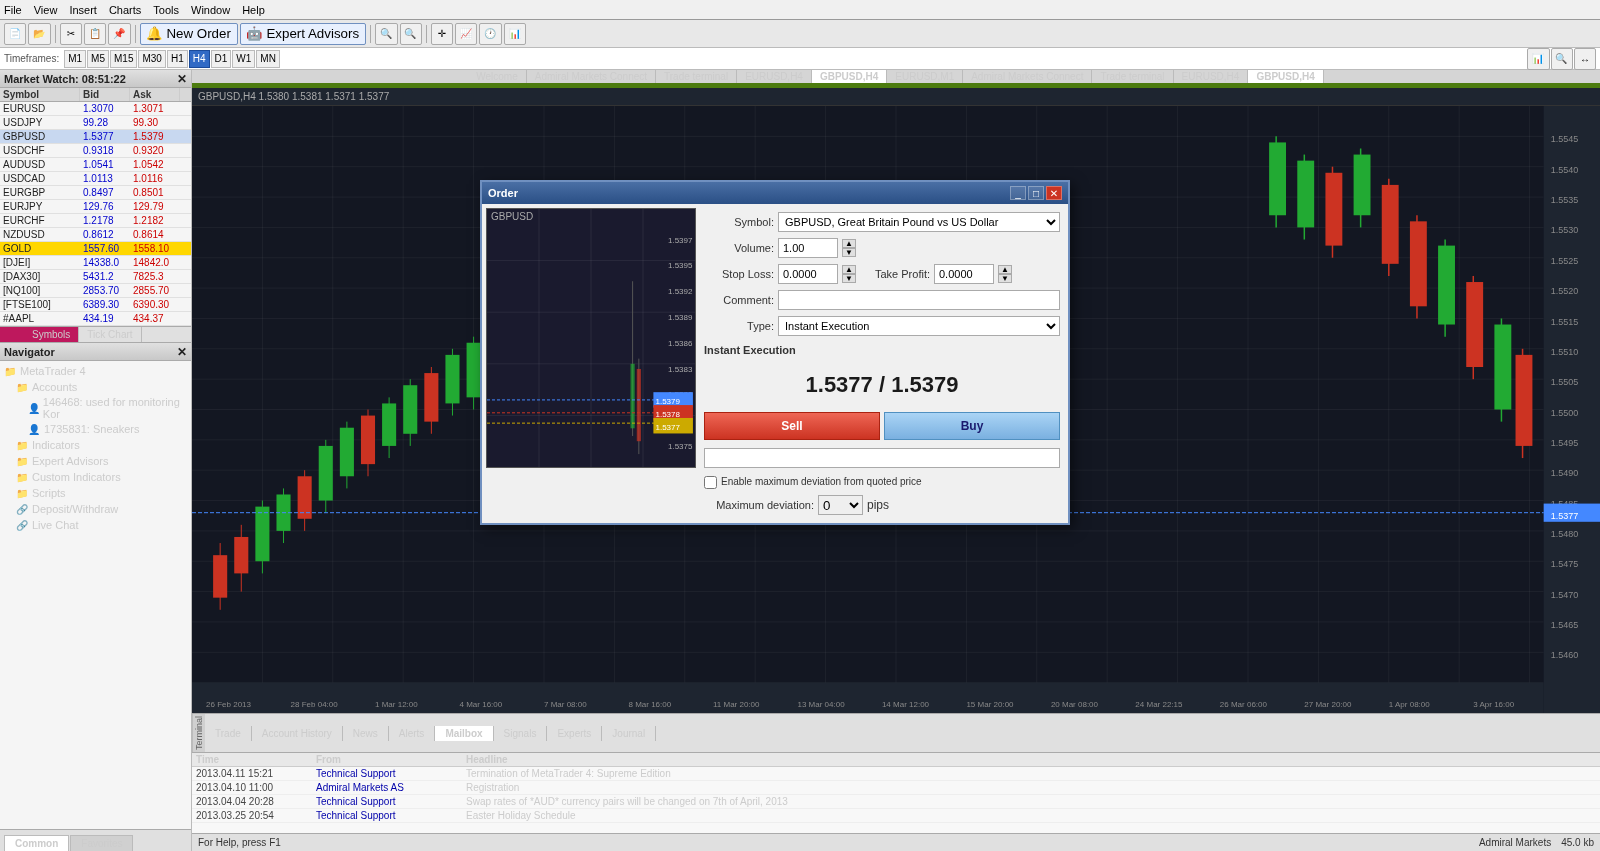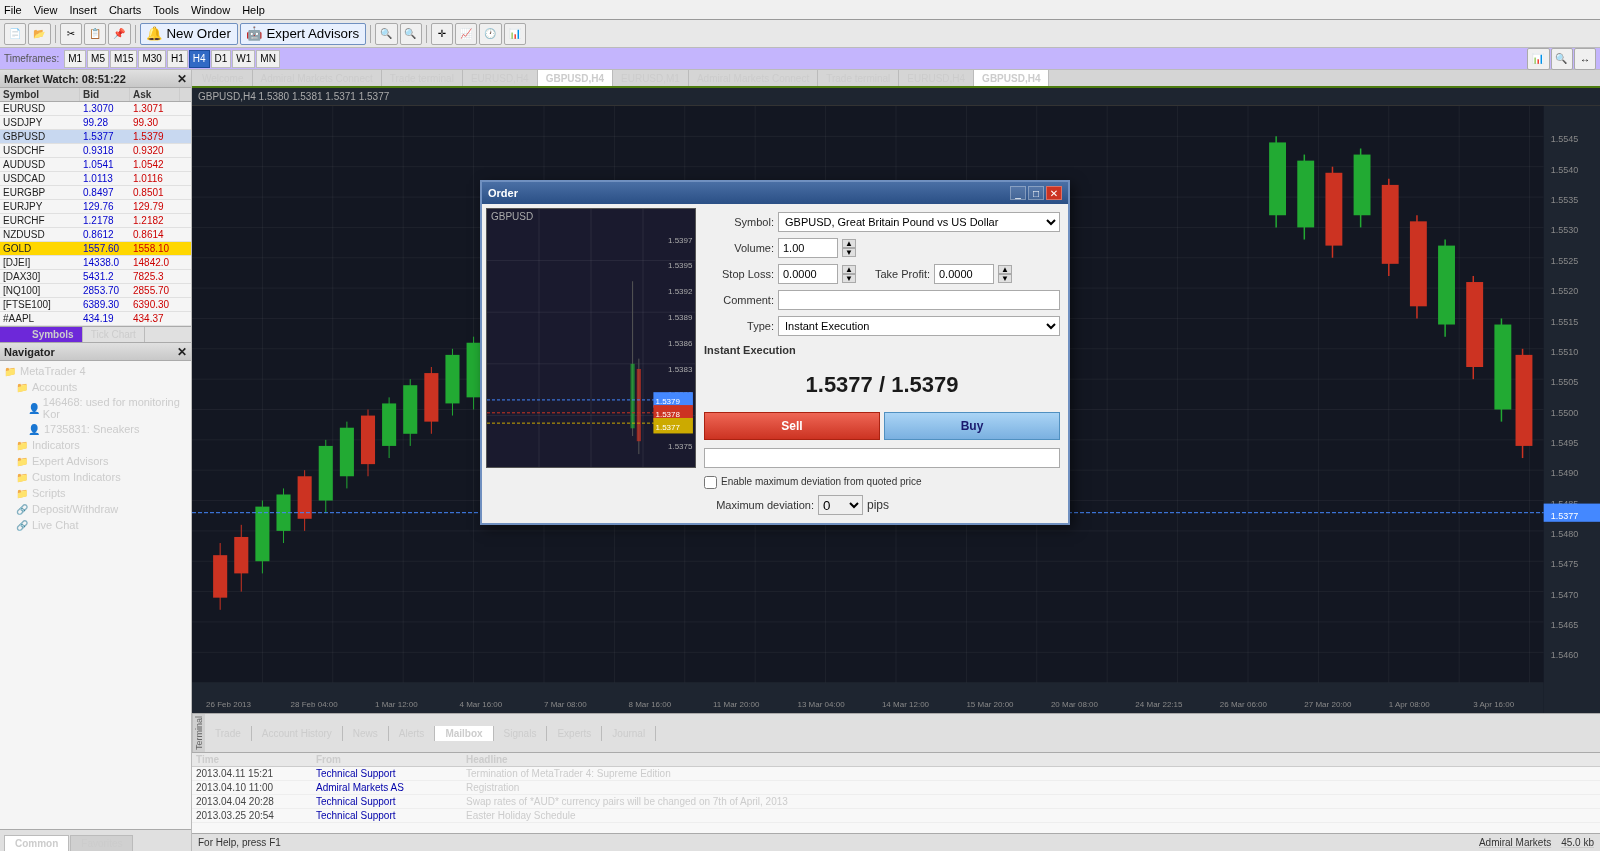--- a/index.html
+++ b/index.html
@@ -9,21 +9,21 @@
     .menu-bar { height: 20px; background: #f0f0f0; display: flex; align-items: center; padding: 0 4px; gap: 12px; border-bottom: 1px solid #999; }
     .menu-bar span { font-size: 11px; color: #000; cursor: pointer; }
 
     
     .toolbar { height: 28px; background: #e8e8e8; display: flex; align-items: center; padding: 0 4px; gap: 2px; border-bottom: 1px solid #bbb; }
     .toolbar-btn { height: 22px; min-width: 22px; background: #f0f0f0; border: 1px solid #aaa; border-radius: 2px; cursor: pointer; display: flex; align-items: center; justify-content: center; font-size: 10px; padding: 0 4px; }
     .toolbar-sep { width: 1px; height: 18px; background: #aaa; margin: 0 2px; }
     .toolbar-btn-special { background: #e8f0fe; border: 1px solid #7090c0; display: flex; align-items: center; gap: 3px; padding: 0 6px; height: 22px; cursor: pointer; border-radius: 2px; }
 
     
-    .tf-bar { height: 22px; background: #c4b5fd; display: flex; align-items: center; padding: 0 4px; gap: 1px; border-bottom: 1px solid #bbb; }
+    .tf-bar { height: 22px; background: #ffffff; display: flex; align-items: center; padding: 0 4px; gap: 1px; border-bottom: 1px solid #bbb; }
     .tf-btn { height: 18px; min-width: 20px; background: #f0f0f0; border: 1px solid #bbb; font-size: 10px; cursor: pointer; display: flex; align-items: center; justify-content: center; padding: 0 3px; }
     .tf-btn.active { background: #316ac5; color: #fff; border-color: #1a4a9a; }
 
     
     .left-panel { width: 192px; min-width: 192px; display: flex; flex-direction: column; background: #f5f5f5; border-right: 1px solid #bbb; }
 
     
     .market-watch { flex: 0 0 auto; border-bottom: 1px solid #aaa; }
     .panel-title { height: 18px; background: linear-gradient(to bottom, #e0e0e0, #c8c8c8); display: flex; align-items: center; justify-content: space-between; padding: 0 4px; font-weight: bold; font-size: 11px; border-bottom: 1px solid #aaa; }
     .panel-title span { color: #222; }
@@ -33,42 +33,42 @@
     .market-watch-row { display: grid; grid-template-columns: 80px 50px 50px; border-bottom: 1px solid #e0e0e0; cursor: pointer; }
     .market-watch-row.active { background: #c8d8f0; }
     .market-watch-row.highlighted { background: #ffd700; }
     .mw-cell { padding: 1px 3px; font-size: 10px; color: #222; overflow: hidden; text-overflow: ellipsis; white-space: nowrap; }
     .mw-cell.bid { color: #0000cc; }
     .mw-cell.ask { color: #cc0000; }
 
     
     .mw-tabs { display: flex; background: #e0e0e0; border-top: 1px solid #aaa; }
     .mw-tab { padding: 2px 8px; font-size: 10px; cursor: pointer; border-right: 1px solid #bbb; }
-    .mw-tab.active { background: #6d28d9; font-weight: bold; padding-left: 32px; }
+    .mw-tab.active { background: #be185d; font-weight: normal; padding-left: 32px; }
 
     
     .navigator { flex: 1; overflow: hidden; display: flex; flex-direction: column; }
     .nav-tree { flex: 1; overflow-y: auto; padding: 2px; }
     .nav-item { padding: 1px 2px; cursor: pointer; display: flex; align-items: center; gap: 2px; }
     .nav-item.indent1 { padding-left: 14px; }
     .nav-item.indent2 { padding-left: 26px; }
     .nav-icon { width: 14px; height: 14px; display: flex; align-items: center; justify-content: center; font-size: 10px; }
 
     
     .chart-area { flex: 1; display: flex; flex-direction: column; background: #131722; position: relative; overflow: hidden; }
     .chart-title-bar { height: 18px; background: #1e2530; display: flex; align-items: center; padding: 0 6px; border-bottom: 1px solid #333; }
     .chart-canvas { flex: 1; position: relative; overflow: hidden; }
 
     
     .bottom-tabs { height: 22px; background: #e0e0e0; display: flex; align-items: flex-end; padding: 0 4px; border-top: 1px solid #aaa; }
     .bottom-tab { padding: 2px 10px; font-size: 10px; cursor: pointer; border: 1px solid #bbb; border-bottom: none; background: #d0d0d0; margin-right: 1px; }
     .bottom-tab.active { background: #fff; font-weight: bold; }
 
     
-    .chart-tab-bar { height: 18px; background: #d5d5d5; display: flex; align-items: center; padding: 0 2px; border-bottom: 2px solid #4d7c0f; overflow: hidden; }
+    .chart-tab-bar { height: 18px; background: #d5d5d5; display: flex; align-items: center; padding: 0 2px; border-bottom: 5px solid #4d7c0f; overflow: hidden; justify-content: center; }
     .chart-tab { padding: 1px 8px; font-size: 10px; cursor: pointer; border-right: 1px solid #bbb; white-space: nowrap; height: 18px; display: flex; align-items: center; }
     .chart-tab.active { background: #fff; font-weight: bold; }
 
     
     .terminal-panel { height: 120px; background: #f8f8f8; border-top: 1px solid #aaa; display: flex; flex-direction: column; }
     .terminal-header { display: flex; align-items: center; background: #e0e0e0; border-bottom: 1px solid #aaa; }
     .terminal-tab { padding: 2px 10px; font-size: 10px; cursor: pointer; border-right: 1px solid #bbb; }
     .terminal-tab.active { background: #fff; font-weight: bold; }
     .terminal-table { flex: 1; overflow: hidden; }
     .terminal-row { display: grid; grid-template-columns: 120px 150px 1fr; border-bottom: 1px solid #eee; }
@@ -592,21 +592,21 @@
           <div class="terminal-row">
       <div class="terminal-cell date">2013.03.25 20:54</div>
       <div class="terminal-cell from">Technical Support</div>
       <div class="terminal-cell">Easter Holiday Schedule</div>
     </div>
         </div>
     </div>
 
     <div class="status-bar">
       <span class="status-text">For Help, press F1</span>
-      <div style="display:flex; gap:10px; align-items:center;text-decoration:underline;">
+      <div style="display:flex; gap:10px; align-items:center;">
         <span class="status-text">Admiral Markets</span>
         <span class="status-text">45.0 kb</span>
       </div>
     </div>
 
   </div>
 </div>
 
 <div class="dialog-overlay">
   <div class="order-dialog">

